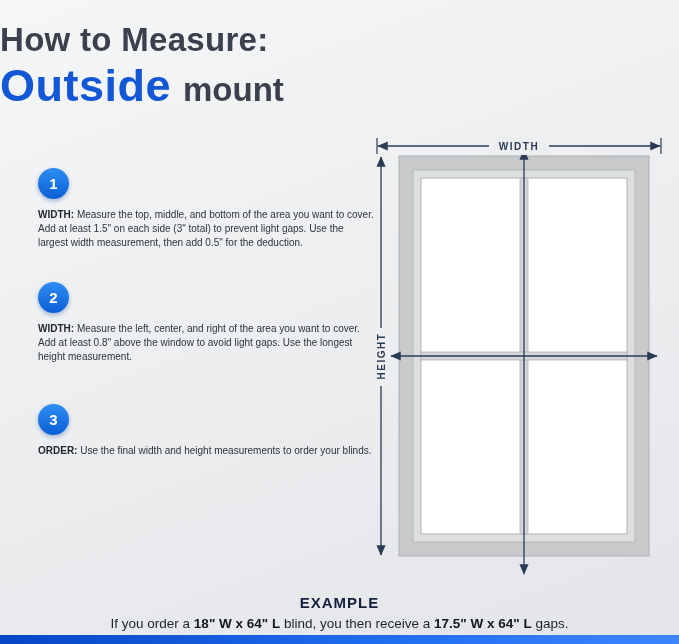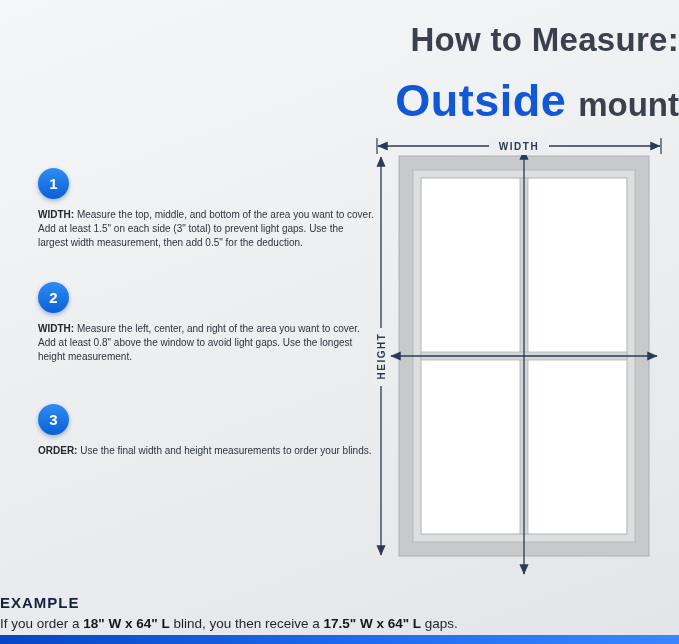--- a/index.html
+++ b/index.html
@@ -7,23 +7,23 @@
   body {
     font-family:"Liberation Sans", sans-serif;
     overflow:hidden;
   }
   .page {
     position:relative;
     width:679px; height:644px;
     background:linear-gradient(160deg,#f5f6f7 0%,#ebedef 55%,#e3e5e8 100%);
     overflow:hidden;
   }
-  .header { text-align:right; padding-top:22px; line-height:1.12; }
+  .header { text-align:left; padding-top:22px; line-height:1.12; }
   .h-line1 { font-size:33px; font-weight:700; color:#3a414d; letter-spacing:.3px; }
-  .h-line2 { margin-top:17px; }
+  .h-line2 { margin-top:2px; }
   .h-highlight { font-size:45px; font-weight:800; color:#1257d5; letter-spacing:.5px; }
   .h-suffix { font-size:33px; font-weight:700; color:#3a414d; margin-left:12px; }
 
   .steps {
     position:absolute; left:38px; top:168px; width:338px;
   }
   .step { margin-bottom:32px; }
   .step-num {
     width:31px; height:31px; border-radius:50%;
     background:linear-gradient(180deg,#2e8df2 0%,#0b5fd6 100%);
@@ -34,21 +34,21 @@
   }
   .step-text {
     font-size:10px; line-height:1.4; color:#2e343d;
   }
   .step-label { font-weight:700; color:#23272e; }
   .step.s3 { margin-top:40px; }
 
   .diagram { position:absolute; left:369px; top:136px; width:300px; height:452px; }
 
   .example {
-    position:absolute; left:0; bottom:13px; width:100%; text-align:left;
+    position:absolute; left:0; bottom:13px; width:100%; text-align:center;
   }
   .example-heading {
     font-size:15px; font-weight:800; color:#16213f; letter-spacing:1px; margin-bottom:5px;
   }
   .example-line { font-size:13.5px; color:#1e242c; }
   .example-line b { font-weight:700; color:#14191f; }
 
   .bottom-bar {
     position:absolute; left:0; bottom:0; width:100%; height:9px;
     background:linear-gradient(90deg,#0646c4 0%,#1f6cf0 55%,#3b86ff 100%);

